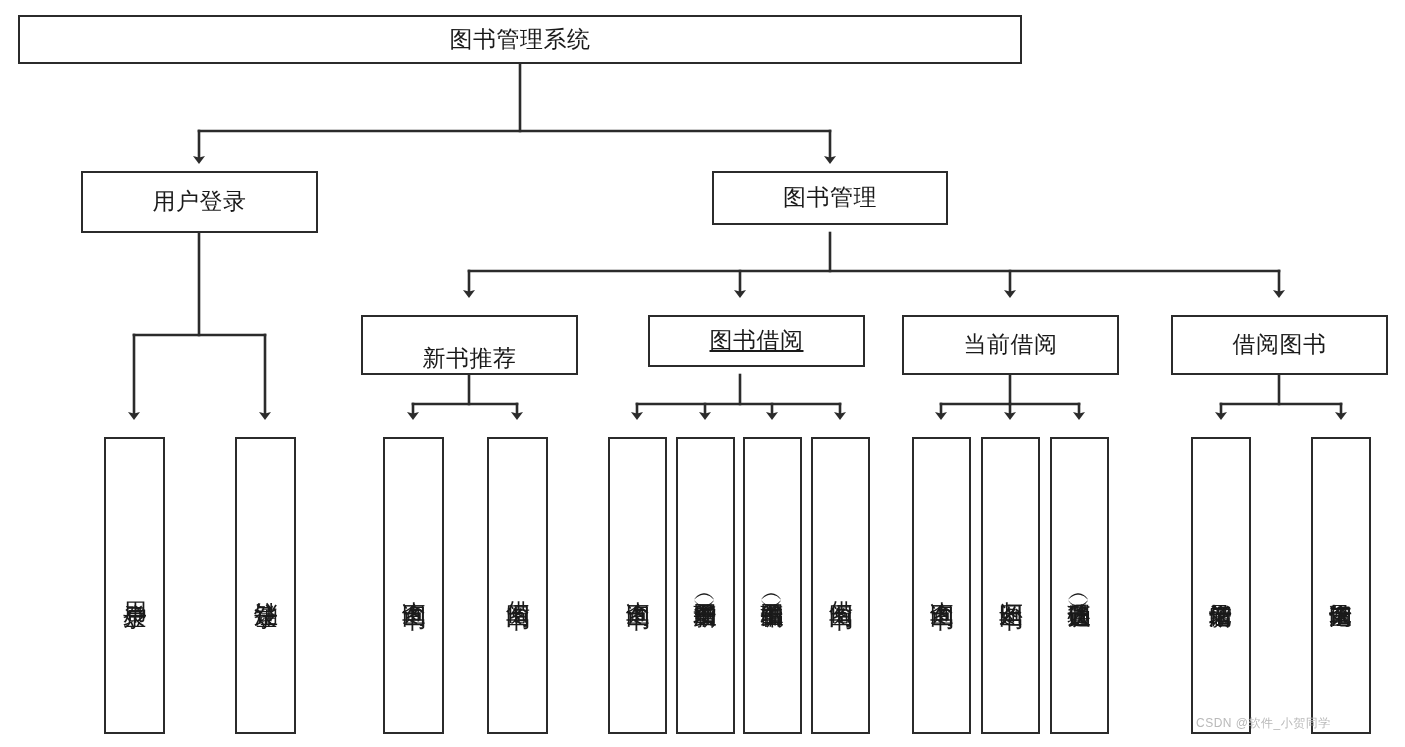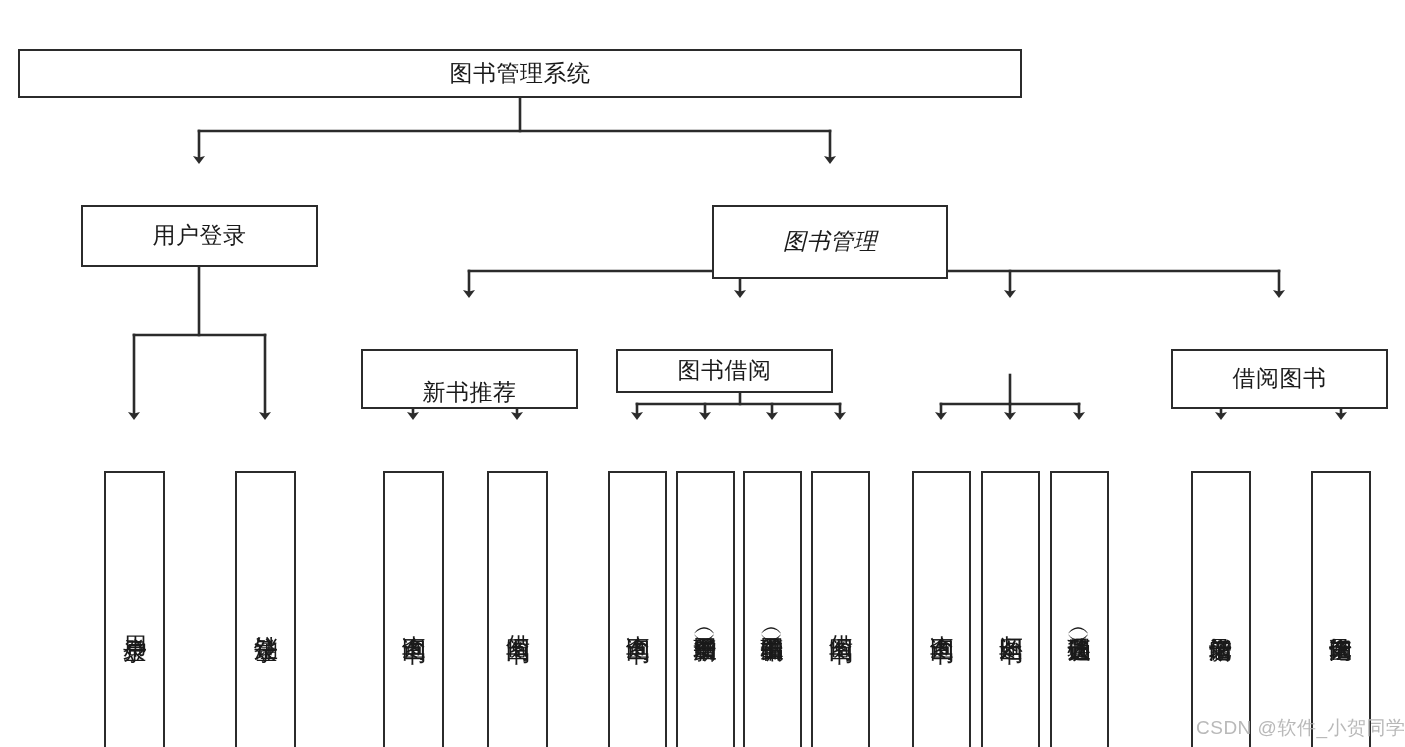--- a/index.html
+++ b/index.html
@@ -27,21 +27,20 @@
   }
   .node {
     position: absolute;
     box-sizing: border-box;
     border: 2.5px solid #2b2b2b;
     background: #ffffff;
     display: flex;
     align-items: center;
     justify-content: center;
     color: #1a1a1a;
-    margin-top: 34px;
   }
   .node .lbl {
     display: block;
     text-align: center;
     line-height: 1.28;
     white-space: nowrap;
   }
   .node.horiz .lbl {
     font-size: 23px;
     letter-spacing: 0.5px;
@@ -62,21 +61,21 @@
     letter-spacing: 2px;
     white-space: nowrap;
   }
   .node.vert.tight .lbl {
     font-size: 23px;
     letter-spacing: 0px;
     line-height: 1.05;
   }
   .watermark {
     position: absolute;
-    font-size: 19px;
+    font-size: 12px;
     color: #b9b9b9;
     white-space: nowrap;
     letter-spacing: 0.5px;
     user-select: none;
   }
 </style>
 </head>
 <body>
 
 <div id="canvas">
@@ -131,29 +130,32 @@
     </g>
   </svg>
 
   <div class="node root horiz" style="left:18px; top:15px; width:1004px; height:49px;">
     <span class="lbl">图书管理系统</span>
   </div>
 
   <div class="node horiz" style="left:81px; top:171px; width:237px; height:62px;">
     <span class="lbl">用户登录</span>
   </div>
-  <div class="node horiz" style="left:712px; top:171px; width:236px; height:74px;font-style:italic;">
+  <div class="node horiz" style="left:712px; top:171px; width:236px; height:54px;">
     <span class="lbl">图书管理</span>
   </div>
 
   <div class="node horiz" style="left:361px; top:315px; width:217px; height:60px;align-items:flex-end;">
     <span class="lbl">新书推荐</span>
   </div>
-  <div class="node horiz" style="left:616px; top:315px; width:217px; height:44px;">
+  <div class="node horiz" style="left:648px; top:315px; width:217px; height:52px;text-decoration:underline;">
     <span class="lbl">图书借阅</span>
+  </div>
+  <div class="node horiz" style="left:902px; top:315px; width:217px; height:60px;">
+    <span class="lbl">当前借阅</span>
   </div>
   <div class="node horiz" style="left:1171px; top:315px; width:217px; height:60px;">
     <span class="lbl">借阅图书</span>
   </div>
 
   <div class="node vert" style="left:104px; top:437px; width:61px; height:297px;">
     <span class="lbl">用户登录</span>
   </div>
   <div class="node vert" style="left:235px; top:437px; width:61px; height:297px;">
     <span class="lbl">注销登录</span>

